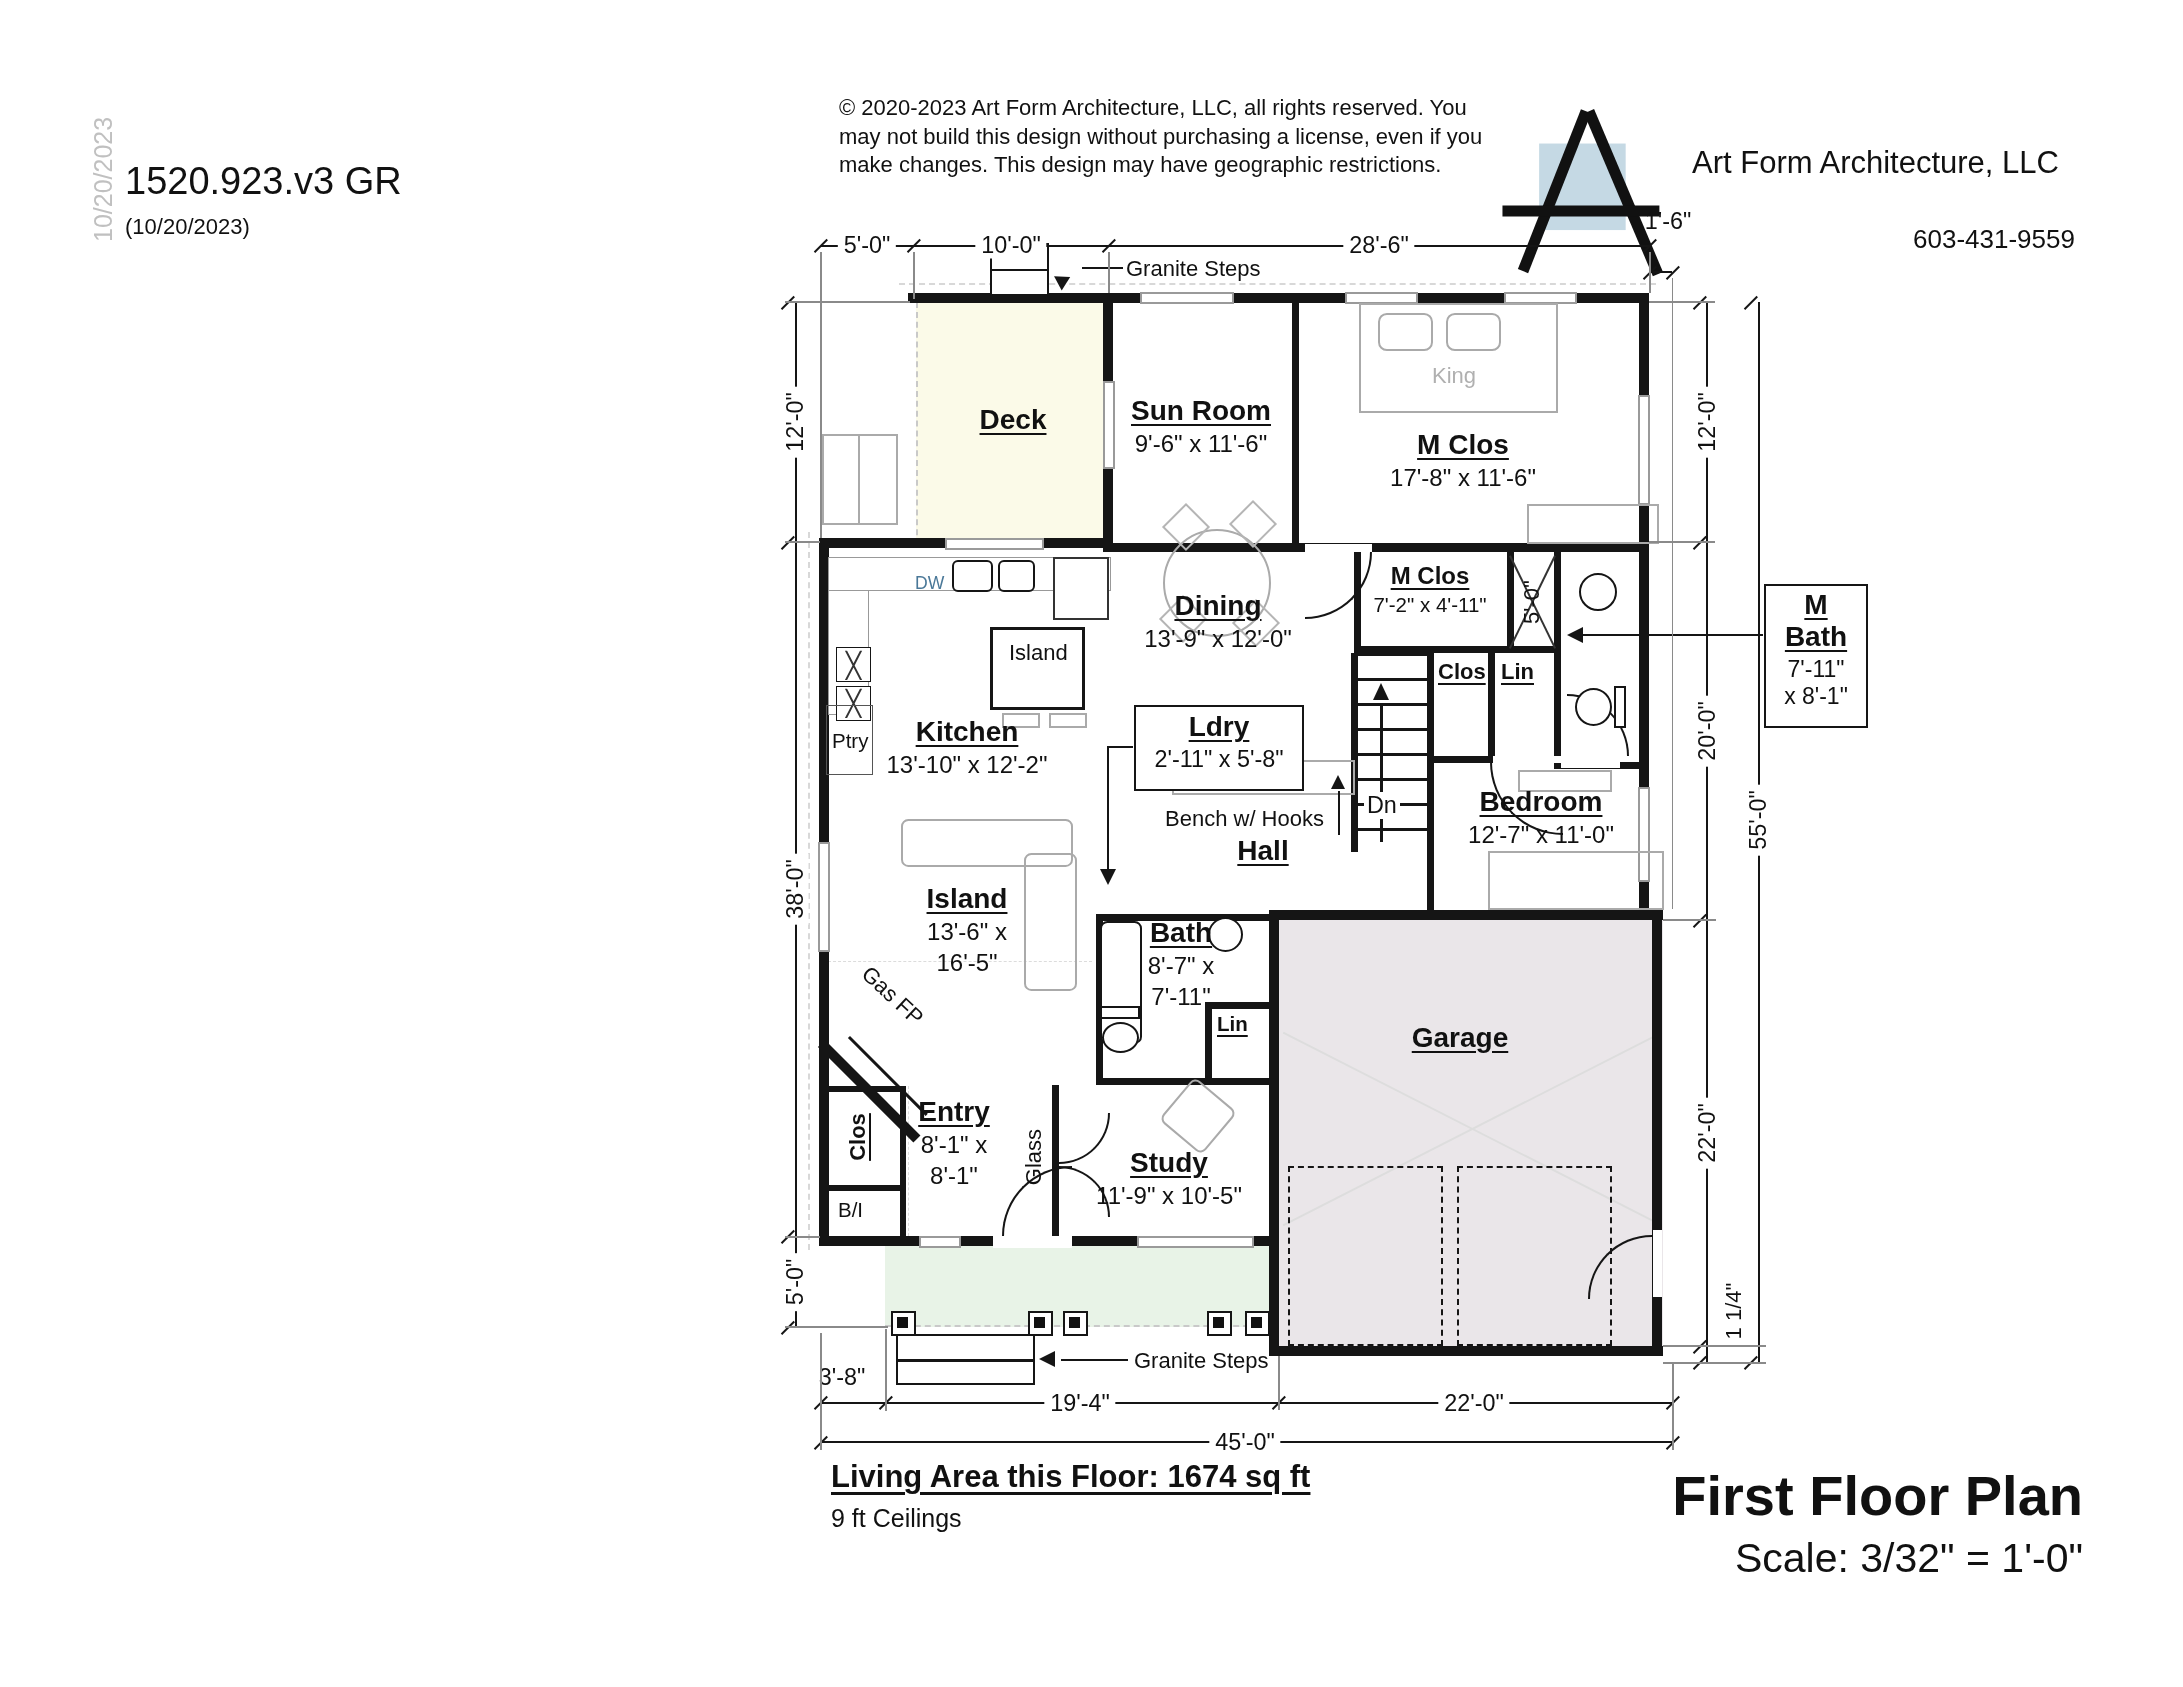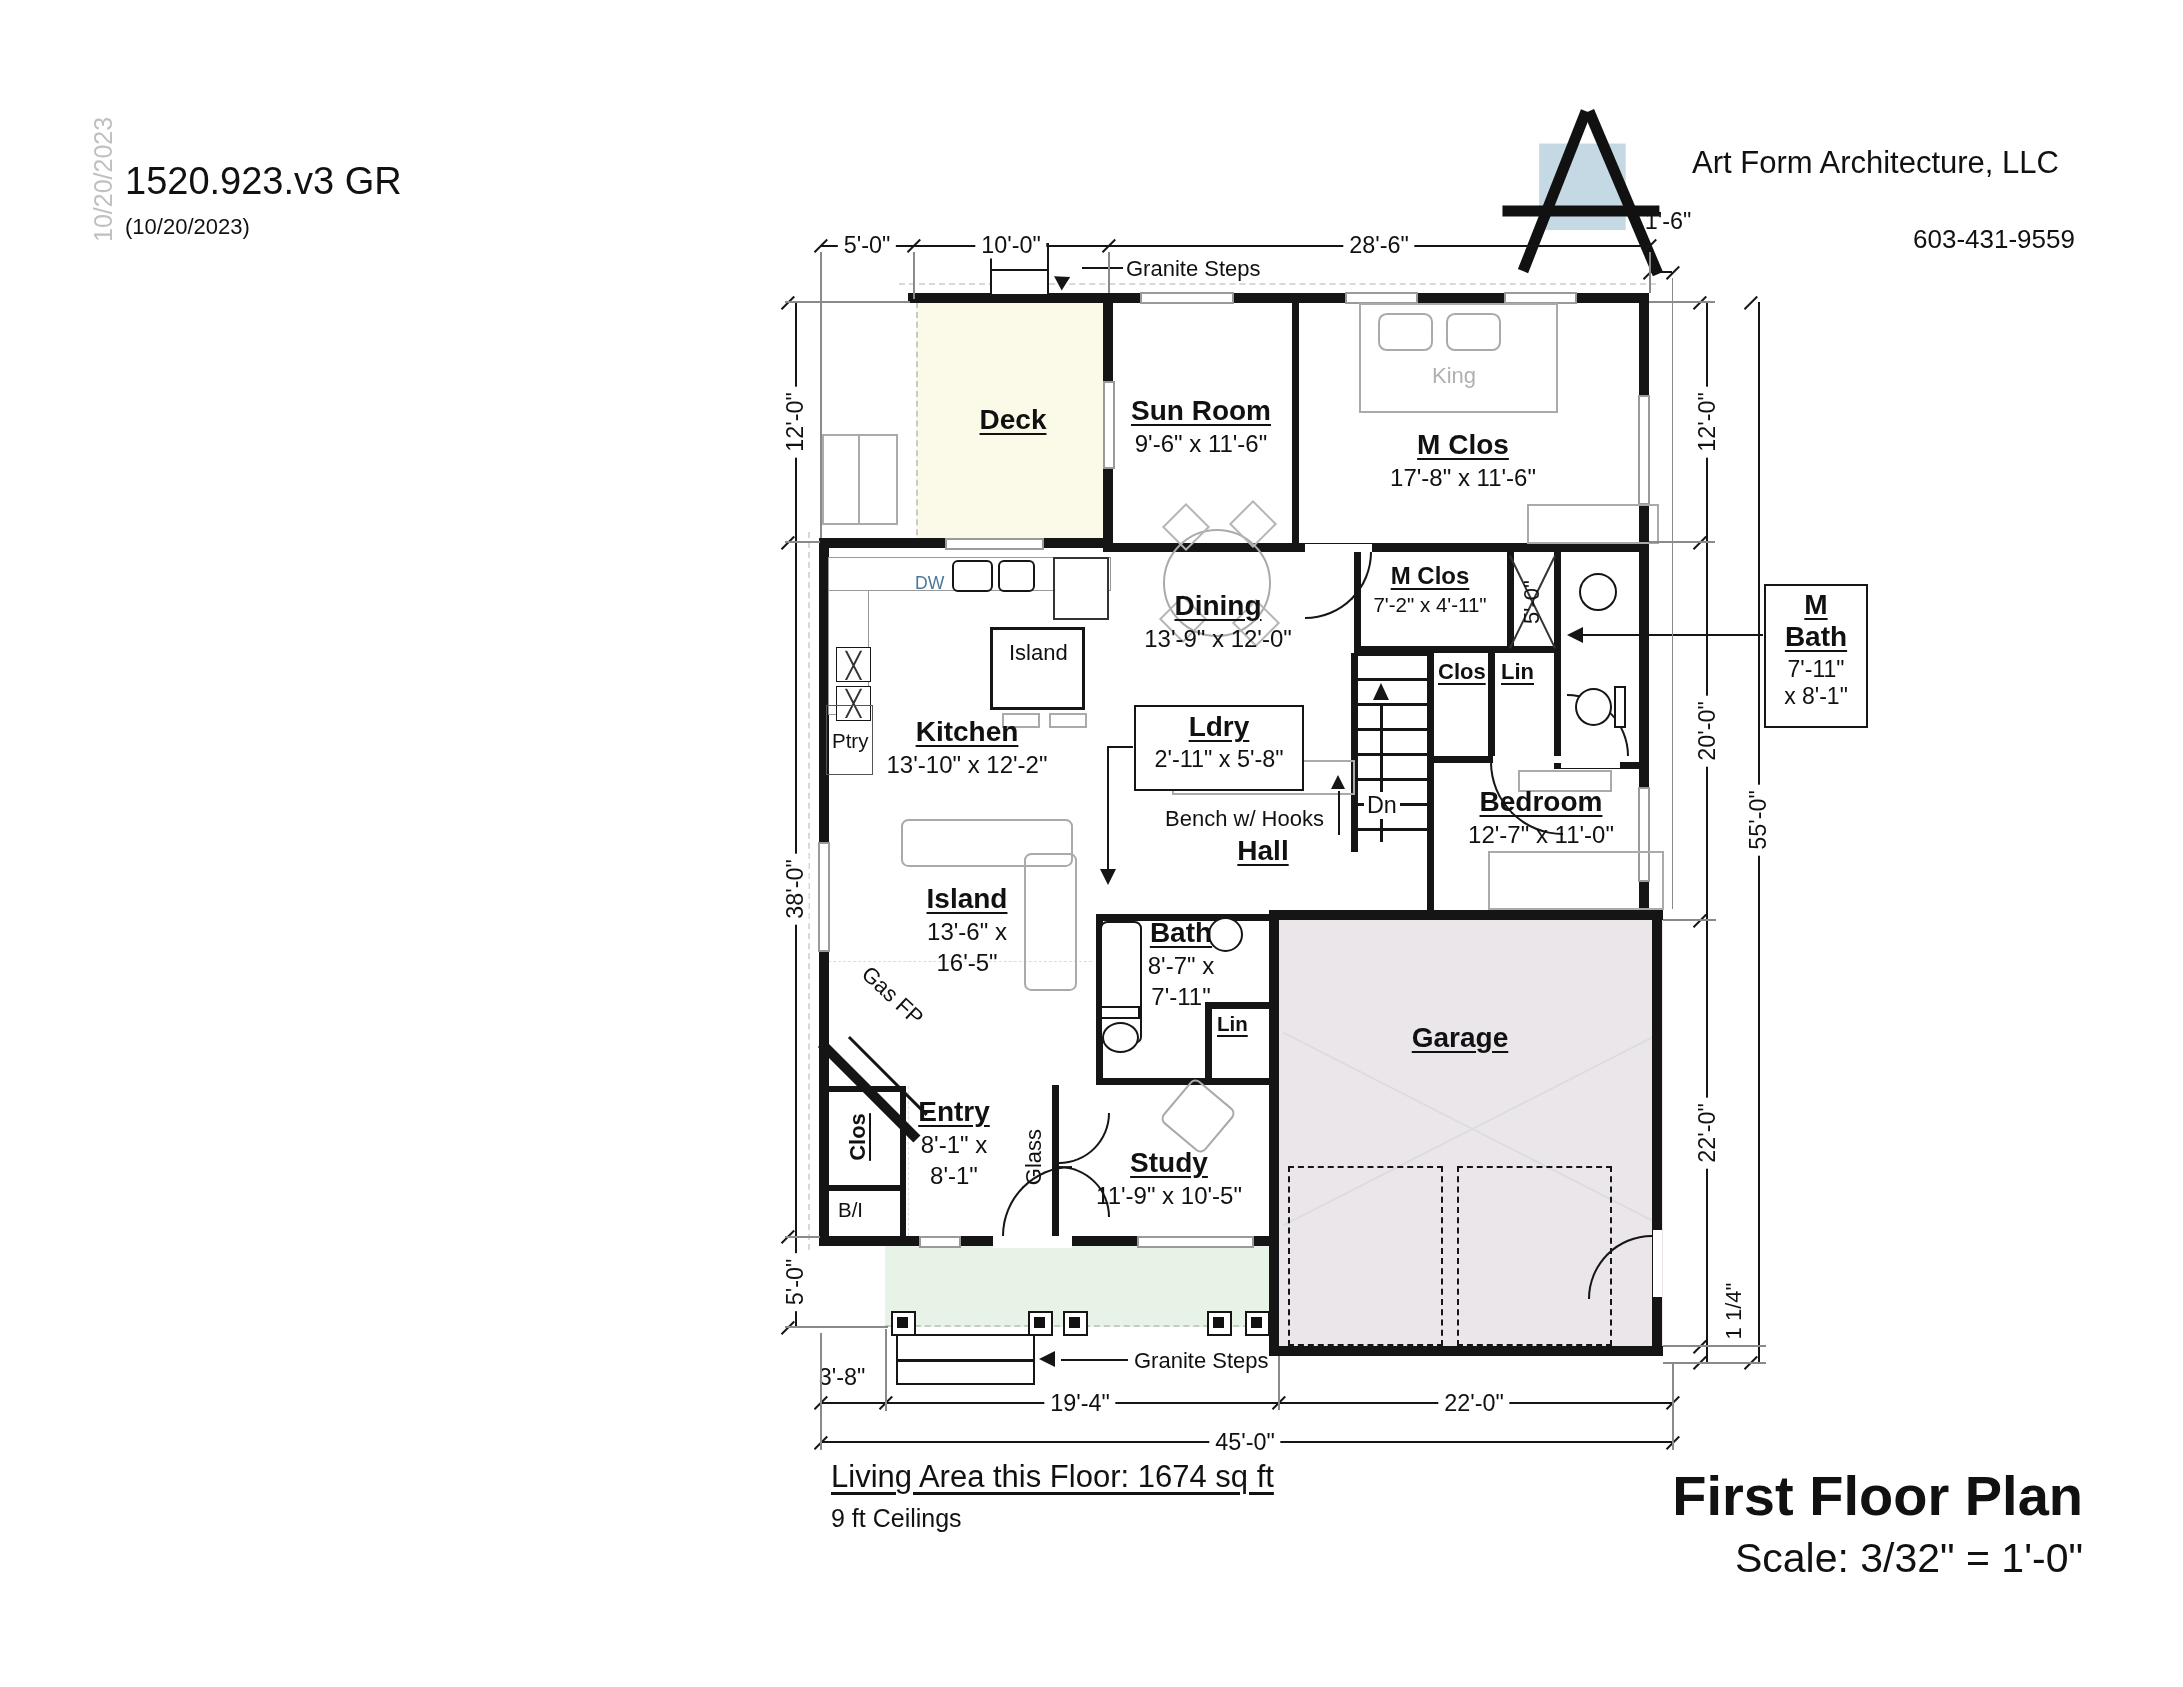--- a/index.html
+++ b/index.html
@@ -42,34 +42,35 @@
   .diag{position:absolute;background:#333}
   .diag-lt{position:absolute;background:#ddd}
   .hdr-title{position:absolute;font-weight:bold;font-size:47px}
   .hdr-model{position:absolute;font-size:38px}
   .hdr-date{position:absolute;font-size:22px}
   .side-date{position:absolute;font-size:25px;color:#c0c0c0;transform:rotate(-90deg);transform-origin:0 0}
   .copyright{position:absolute;font-size:22px;line-height:28.6px;width:659px}
   .company{position:absolute;font-size:31px}
   .phone{position:absolute;font-size:26px}
   .boxlbl{position:absolute;border:2.2px solid #151515;background:#fff;text-align:center;box-sizing:border-box}
-  .foot-area{position:absolute;font-size:31px;font-weight:normal;text-decoration:underline;text-underline-offset:5.1px}
+  .foot-area{position:absolute;font-size:31px;font-weight:bold;text-decoration:underline;text-underline-offset:5.1px}
   .foot-ceil{position:absolute;font-size:25px}
   .foot-title{position:absolute;font-size:56px;font-weight:bold;width:439px;text-align:right}
   .foot-scale{position:absolute;font-size:41px;width:439px;text-align:right}
   .xglyph{position:absolute;color:#333;font-size:25px;line-height:32px;text-align:center}
 </style>
 </head>
 <body>
 
 <div class="sheet">
 
   <div class="side-date" style="left:89px;top:242px">10/20/2023</div>
   <div class="hdr-model" style="left:125px;top:160px">1520.923.v3 GR</div>
   <div class="hdr-date" style="left:125px;top:214px">(10/20/2023)</div>
+  <div class="copyright" style="left:839px;top:94px">© 2020-2023 Art Form Architecture, LLC, all rights reserved. You may not build this design without purchasing a license, even if you make changes. This design may have geographic restrictions.</div>
 
   <svg class="abs" style="left:1501px;top:101px" width="176" height="176" viewBox="0 0 240 240">
     <rect x="52" y="58" width="118" height="118" fill="#C5D9E4"></rect>
     <line x1="116" y1="14" x2="30" y2="232" stroke="#111" stroke-width="15"></line>
     <line x1="120" y1="14" x2="214" y2="236" stroke="#111" stroke-width="15"></line>
     <line x1="2" y1="150" x2="216" y2="150" stroke="#111" stroke-width="15"></line>
   </svg>
   <div class="company" style="left:1692px;top:145px">Art Form Architecture, LLC</div>
   <div class="phone" style="left:1913px;top:224px">603-431-9559</div>
 

